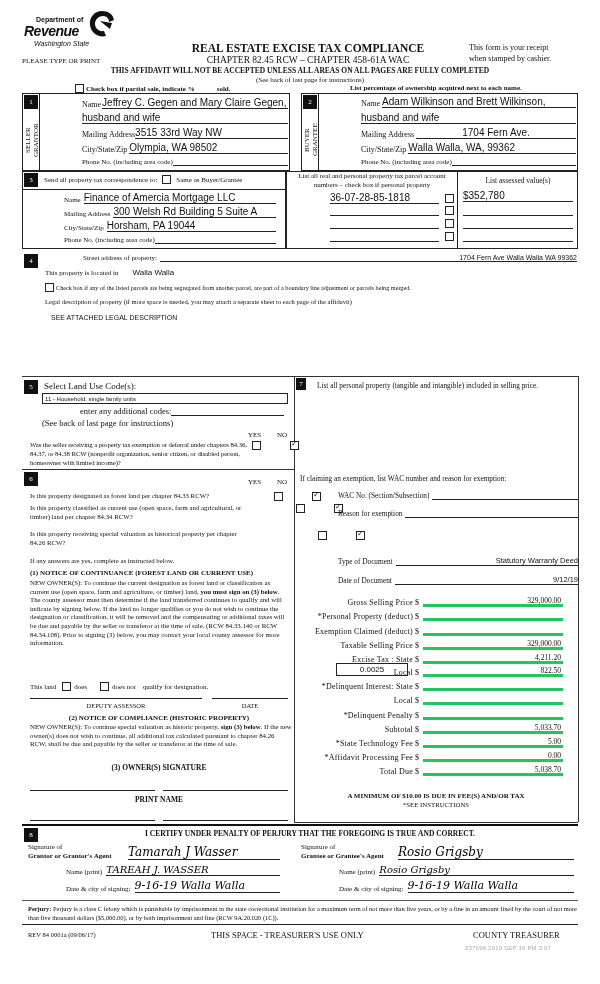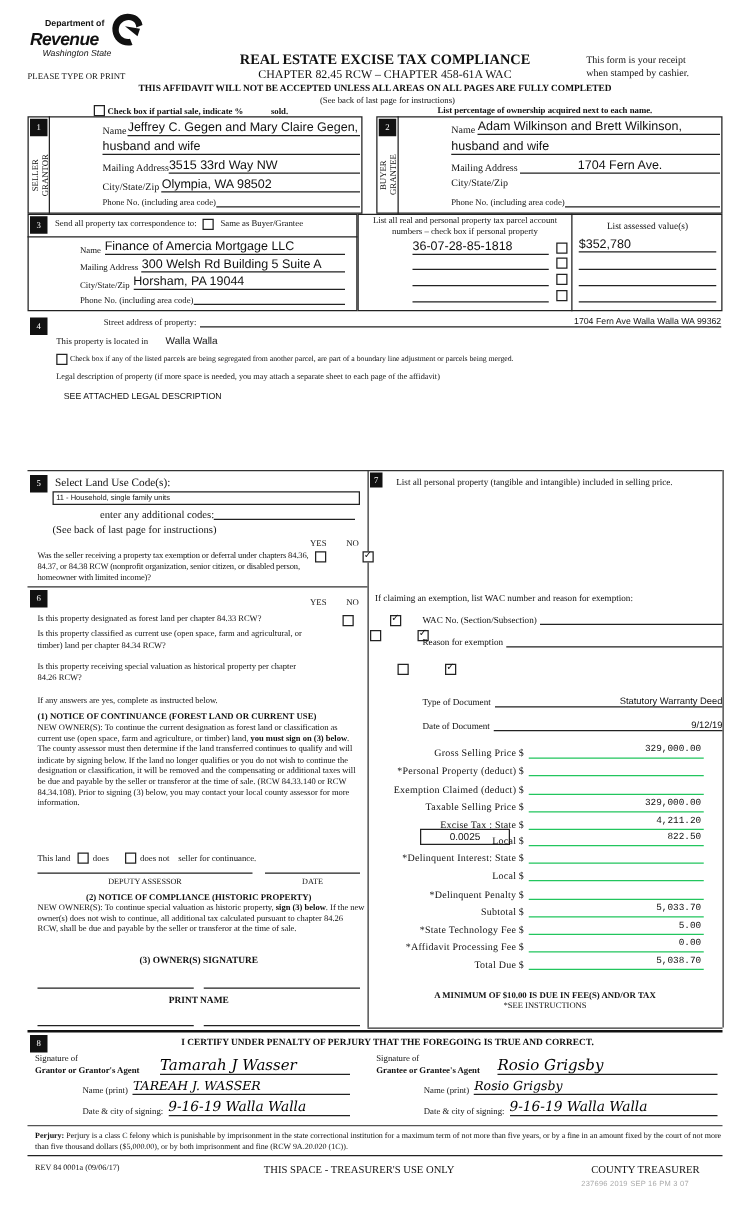--- a/index.html
+++ b/index.html
@@ -15,21 +15,21 @@
   .cb.checked::after { content: "\2713"; position:absolute; left:0px; top:-3px; font-size:8px; color:#111; }
   .box { border: 1px solid #222; }
   .row { position:absolute; display:flex; align-items:flex-end;padding-left:38px; }
   .lbl { font-size: 8px; white-space: nowrap; }
   .bold { font-weight: bold; }
   .center { text-align:center; }
   .vert { writing-mode: vertical-rl; transform: rotate(180deg); font-size: 7px; text-align:center; line-height: 8px; }
   .calc-row { position:absolute; left: 300px; width: 280px; height: 14px; display:flex; align-items:flex-end; }
   .calc-row .clabel { width: 115px; text-align:right; font-size: 8px; padding-right: 2px; letter-spacing: 0.2px;}
   .calc-row .cdollar { width: 8px; font-size: 8px; }
-  .calc-row .cval { width: 140px; border-bottom: 1px solid #22c55e; text-align:right; font-family:Liberation Mono, monospace; font-size: 7.5px; padding-right: 2px; height: 11px; }
+  .calc-row .cval { width: 140px; border-bottom: 3px solid #22c55e; text-align:right; font-family:Liberation Serif, serif; font-size: 7.5px; padding-right: 2px; height: 11px; }
   .sigfill { font-family: "DejaVu Serif", serif; font-style: italic; font-size: 11px; color:#000000; }
 </style>
 </head>
 <body>
 
 
 
 
 <div class="abs" style="left:30px; top:10px; width:90px; height:42px;">
   <div class="sans" style="position:absolute; left:6px; top:6px; font-size:7px; font-weight:bold;">Department of</div>
@@ -95,31 +95,32 @@
 </div>
 <div class="row" style="left:323px; top:112px; width:253px;">
   <span class="fill uline" style="flex:1;">husband and wife</span>
 </div>
 <div class="row" style="left:323px; top:127px; width:253px;">
   <span class="lbl">Mailing Address</span>
   <span class="fill uline" style="flex:1; margin-left:2px;text-align:center;">1704 Fern Ave.</span>
 </div>
 <div class="row" style="left:323px; top:142px; width:253px;">
   <span class="lbl">City/State/Zip</span>
+  <span class="fill uline" style="flex:1; margin-left:2px;">Walla Walla, WA, 99362</span>
 </div>
 <div class="row" style="left:323px; top:157px; width:253px;">
   <span class="lbl" style="font-size:7px;">Phone No. (including area code)</span>
   <span class="fill uline" style="flex:1; height:9px;"></span>
 </div>
 
 
 <div class="abs box" style="left:22px; top:171px; width:264px; height:78px;"></div>
 <div class="abs" style="left:22px; top:189px; width:264px; border-top:1px solid #222;"></div>
 <span class="abs num" style="left:24px; top:173px;">3</span>
-<div class="abs" style="left:44px; top:175px; display:flex; align-items:flex-start; gap:5px;">
+<div class="abs" style="left:44px; top:175px; display:flex; align-items:center; gap:5px;">
   <span class="lbl" style="font-size:7px;">Send all property tax correspondence to:</span>
   <span class="cb"></span>
   <span class="lbl" style="font-size:7px;">Same as Buyer/Grantee</span>
 </div>
 <div class="row" style="left:26px; top:192px; width:250px;">
   <span class="lbl" style="font-size:7px;">Name</span>
   <span class="fill uline" style="flex:1; margin-left:3px;">Finance of Amercia Mortgage LLC</span>
 </div>
 <div class="row" style="left:26px; top:206px; width:250px;">
   <span class="lbl" style="font-size:7px;">Mailing Address</span>
@@ -225,21 +226,21 @@
 <div class="abs" style="left:30px; top:579px; width:260px; font-size:6.8px; line-height:8.6px;">
   <span>NEW OWNER(S): To continue the current designation as forest land or classification as current use (open space, farm and agriculture, or timber) land,</span>
   <b>you must sign on (3) below</b><span>. The county assessor must then determine if the land transferred continues to qualify and will indicate by signing below. If the land no longer qualifies or you do not wish to continue the designation or classification, it will be removed and the compensating or additional taxes will be due and payable by the seller or transferor at the time of sale. (RCW 84.33.140 or RCW 84.34.108). Prior to signing (3) below, you may contact your local county assessor for more information.</span>
 </div>
 <div class="abs" style="left:30px; top:682px; display:flex; align-items:center; gap:3px; font-size:7px;">
   <span>This land</span>
   <span class="cb" style="margin-left:3px;"></span>
   <span>does</span>
   <span class="cb" style="margin-left:10px;"></span>
   <span>does not</span>
-  <span style="margin-left:4px;">seller for continuance.</span>
+  <span style="margin-left:4px;">qualify for designation.</span>
 </div>
 <div class="abs uline" style="left:30px; top:698px; width:172px; height:1px;"></div>
 <div class="abs uline" style="left:212px; top:698px; width:76px; height:1px;"></div>
 <div class="abs center" style="left:30px; top:702px; width:172px; font-size:6.5px;">DEPUTY ASSESSOR</div>
 <div class="abs center" style="left:212px; top:702px; width:76px; font-size:6.5px;">DATE</div>
 
 <div class="abs center bold" style="left:28px; top:714px; width:262px; font-size:7px;">(2) NOTICE OF COMPLIANCE (HISTORIC PROPERTY)</div>
 <div class="abs" style="left:30px; top:723px; width:262px; font-size:6.8px; line-height:8.6px;">
   <span>NEW OWNER(S): To continue special valuation as historic property,</span>
   <b>sign (3) below</b><span>. If the new owner(s) does not wish to continue, all additional tax calculated pursuant to chapter 84.26 RCW, shall be due and payable by the seller or transferor at the time of sale.</span>

